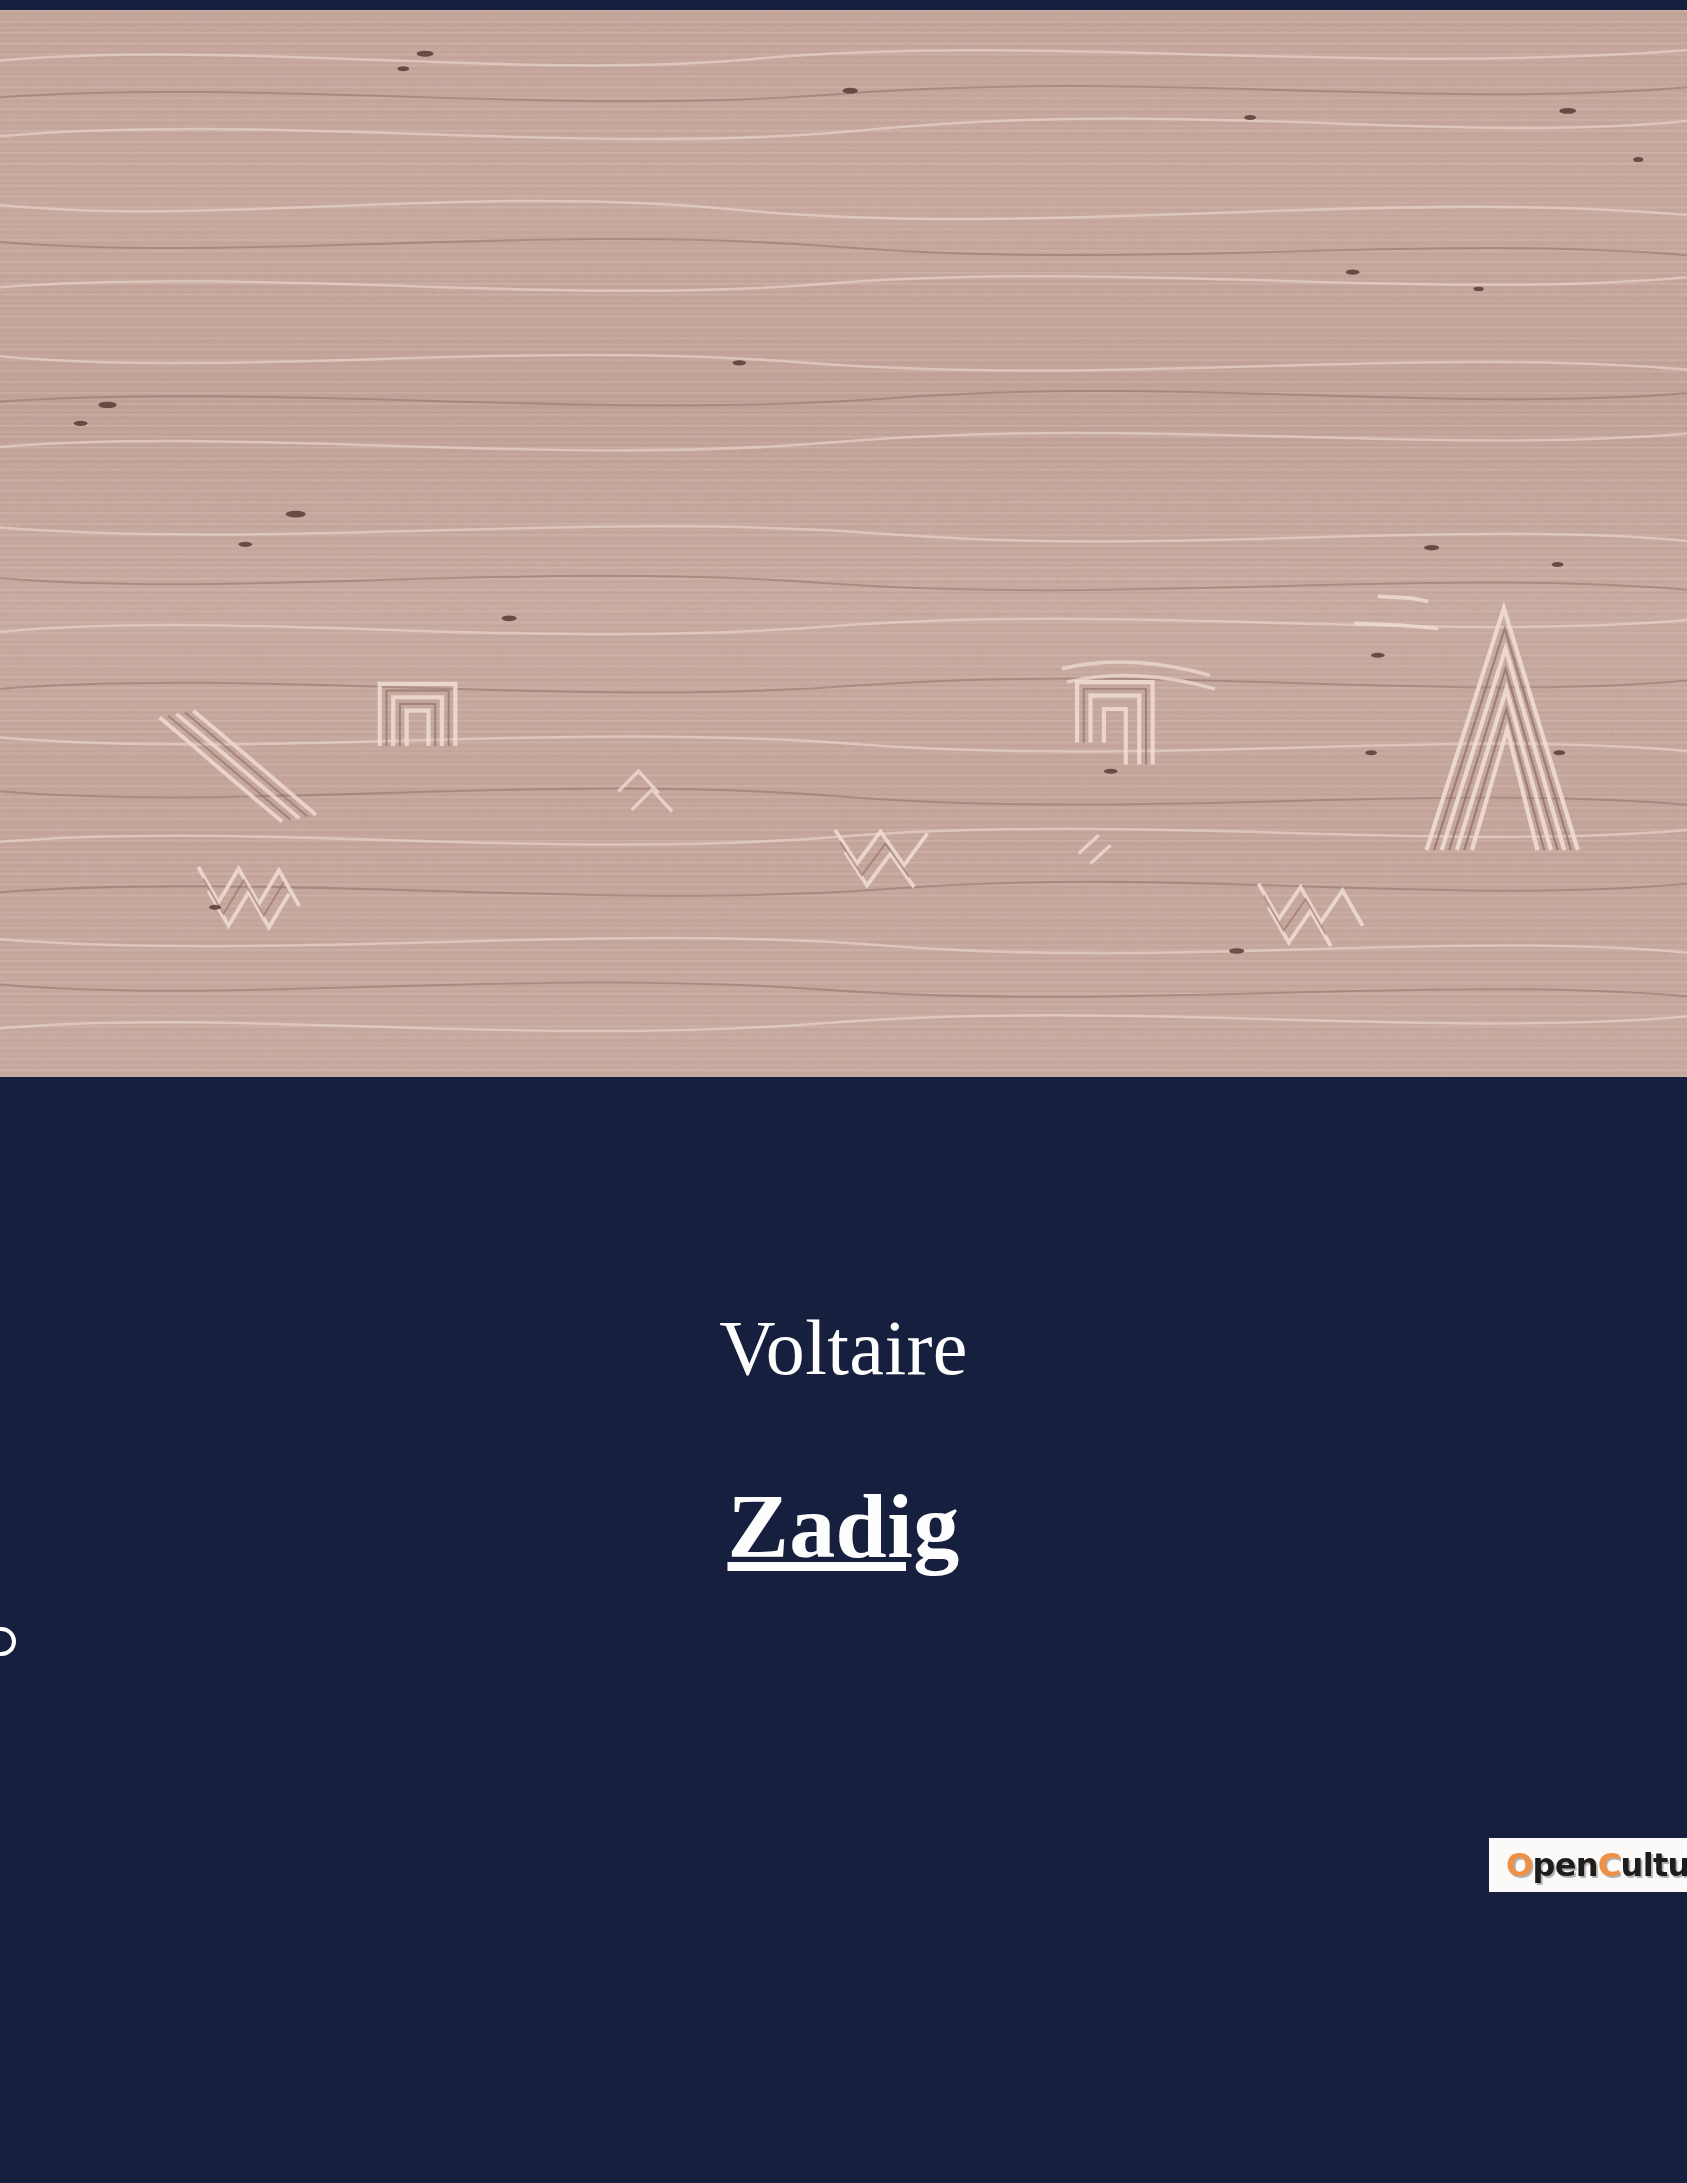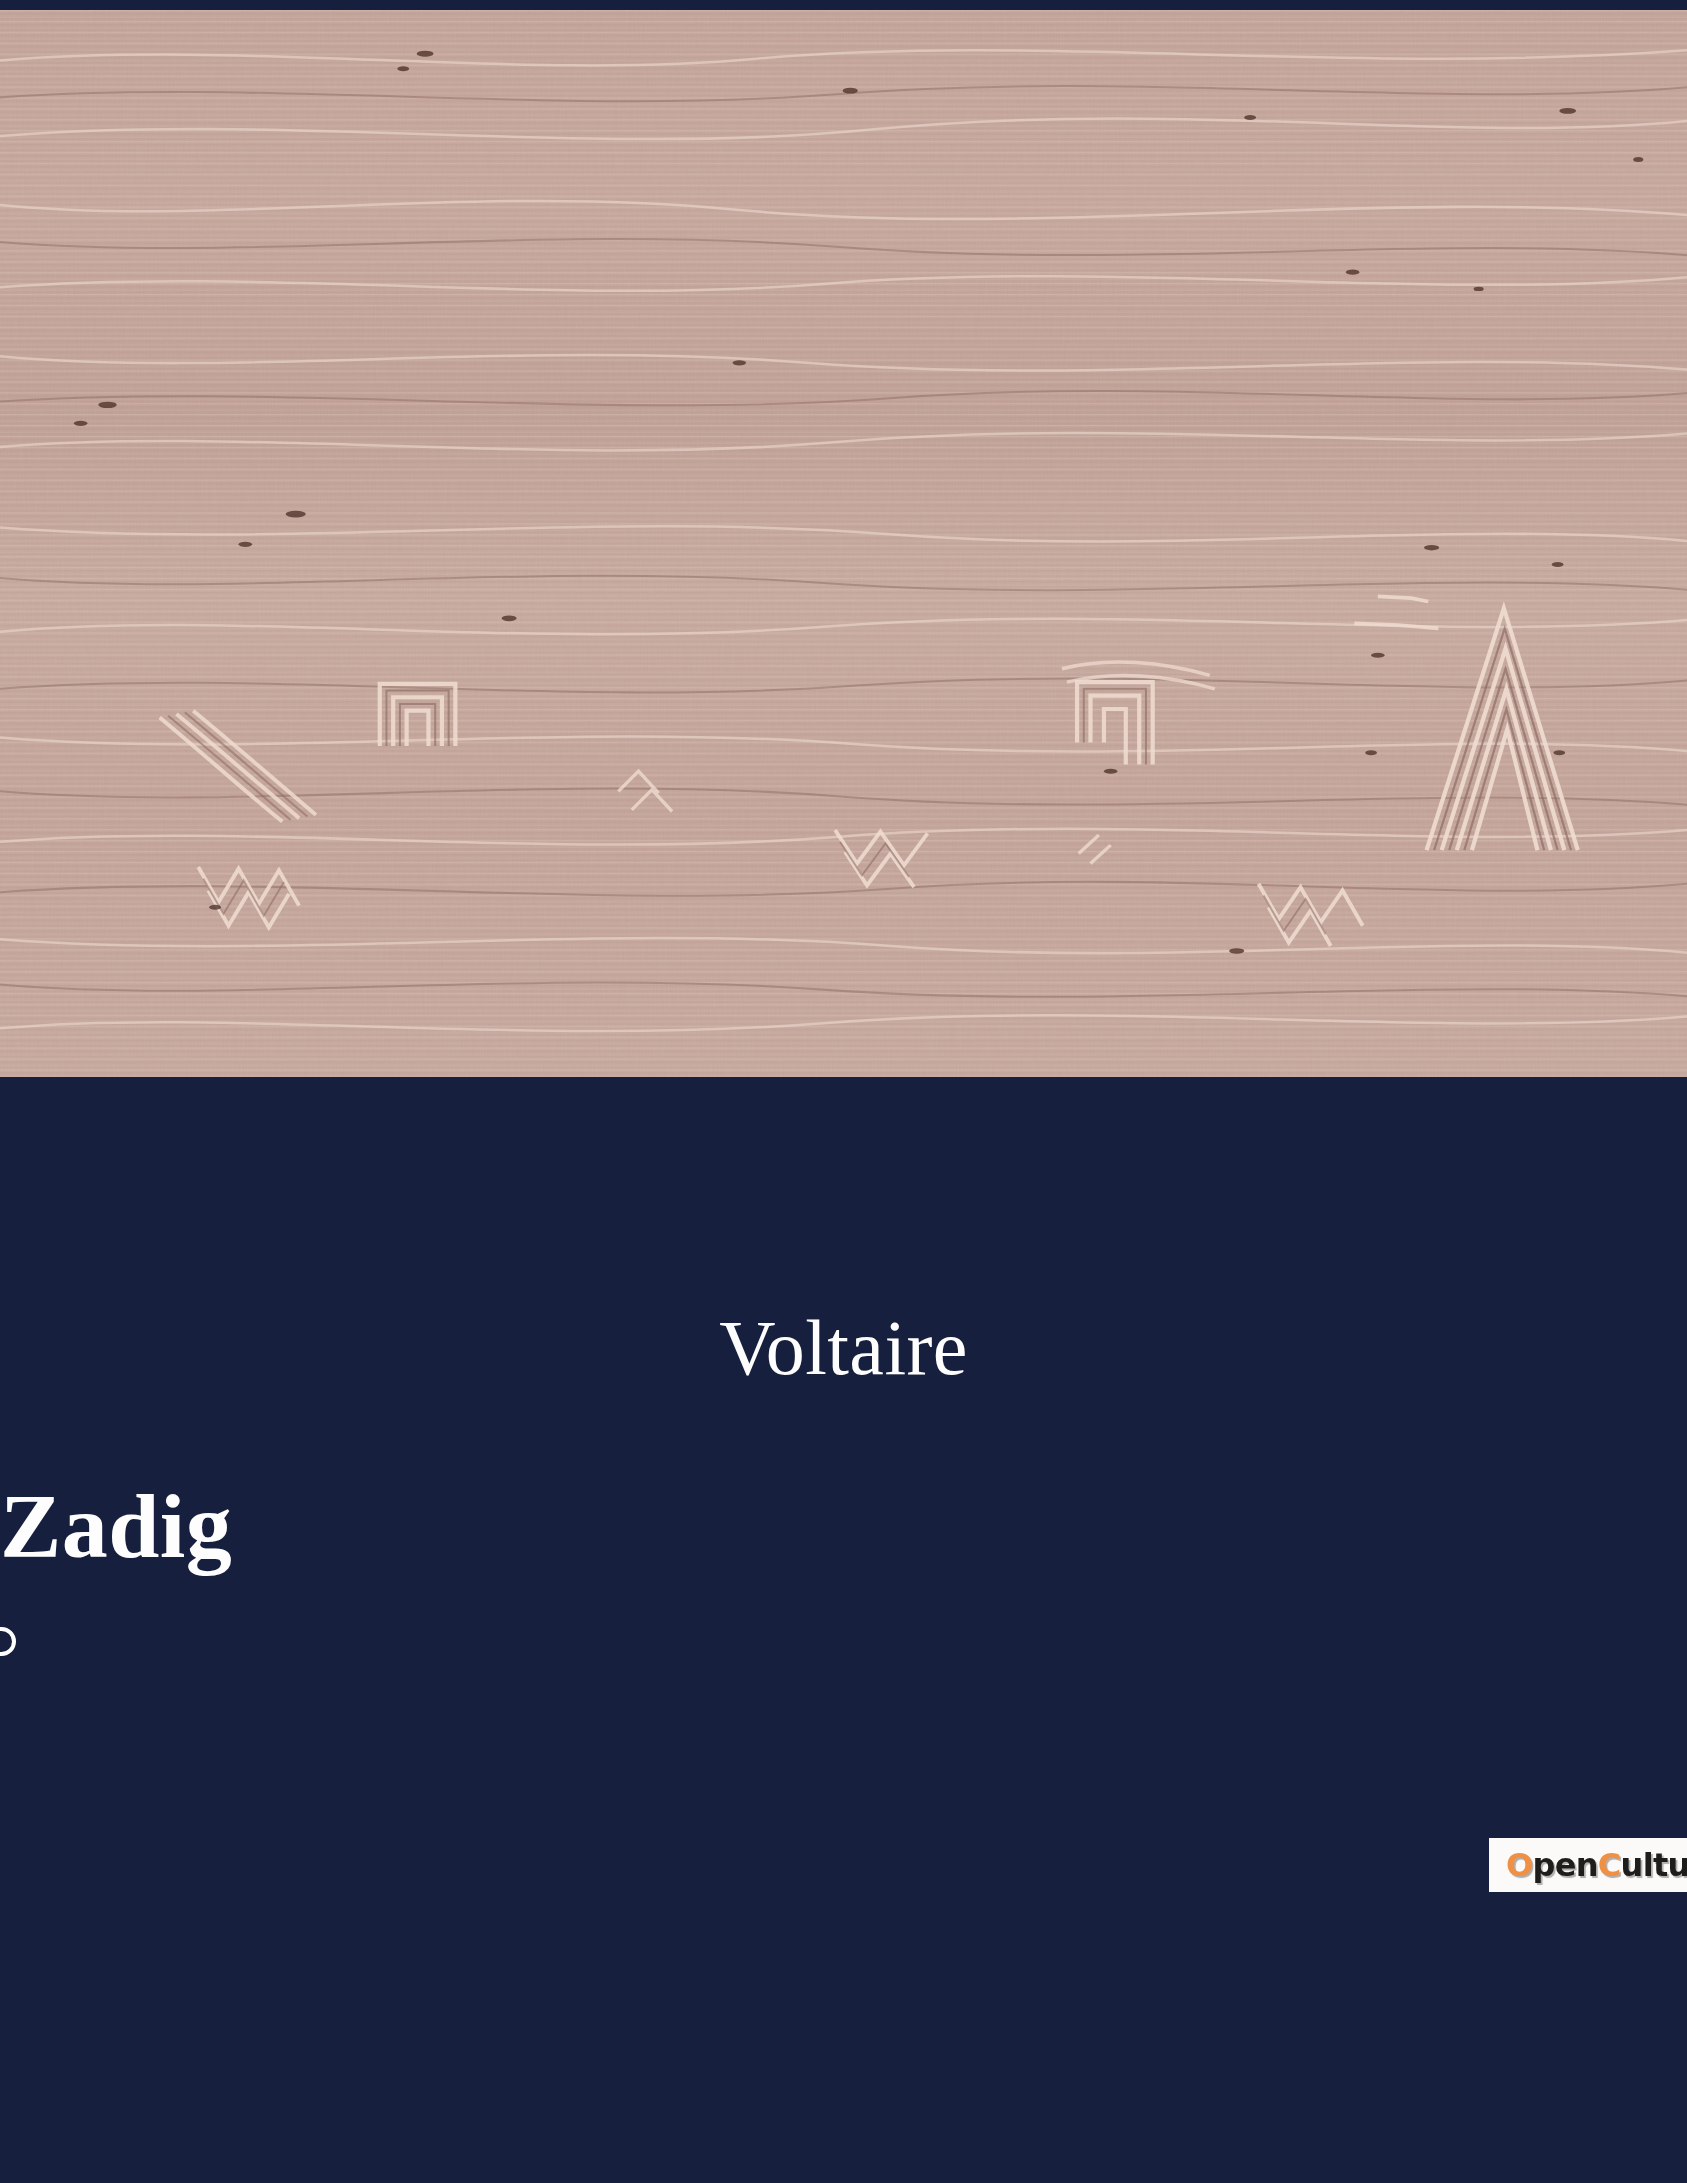--- a/index.html
+++ b/index.html
@@ -73,27 +73,28 @@
     font-size: 78px;
     line-height: 1.0;
     letter-spacing: 0.4px;
   }
 
   #title-line {
     position: absolute;
     left: 0;
     top: 403px;
     width: 1687px;
-    text-align: left;
+    text-align: center;
     color: #fdfdfd;
     font-family: "Liberation Serif", serif;
     font-weight: 700;
     font-size: 92px;
     line-height: 1.0;
     letter-spacing: 0.4px;
+    text-decoration: underline;
   }
 
   
   #edge-glyph {
     position: absolute;
     left: -13.4px;
     top: 550px;
     width: 29px;
     height: 29px;
     border: 4.2px solid #ffffff;

